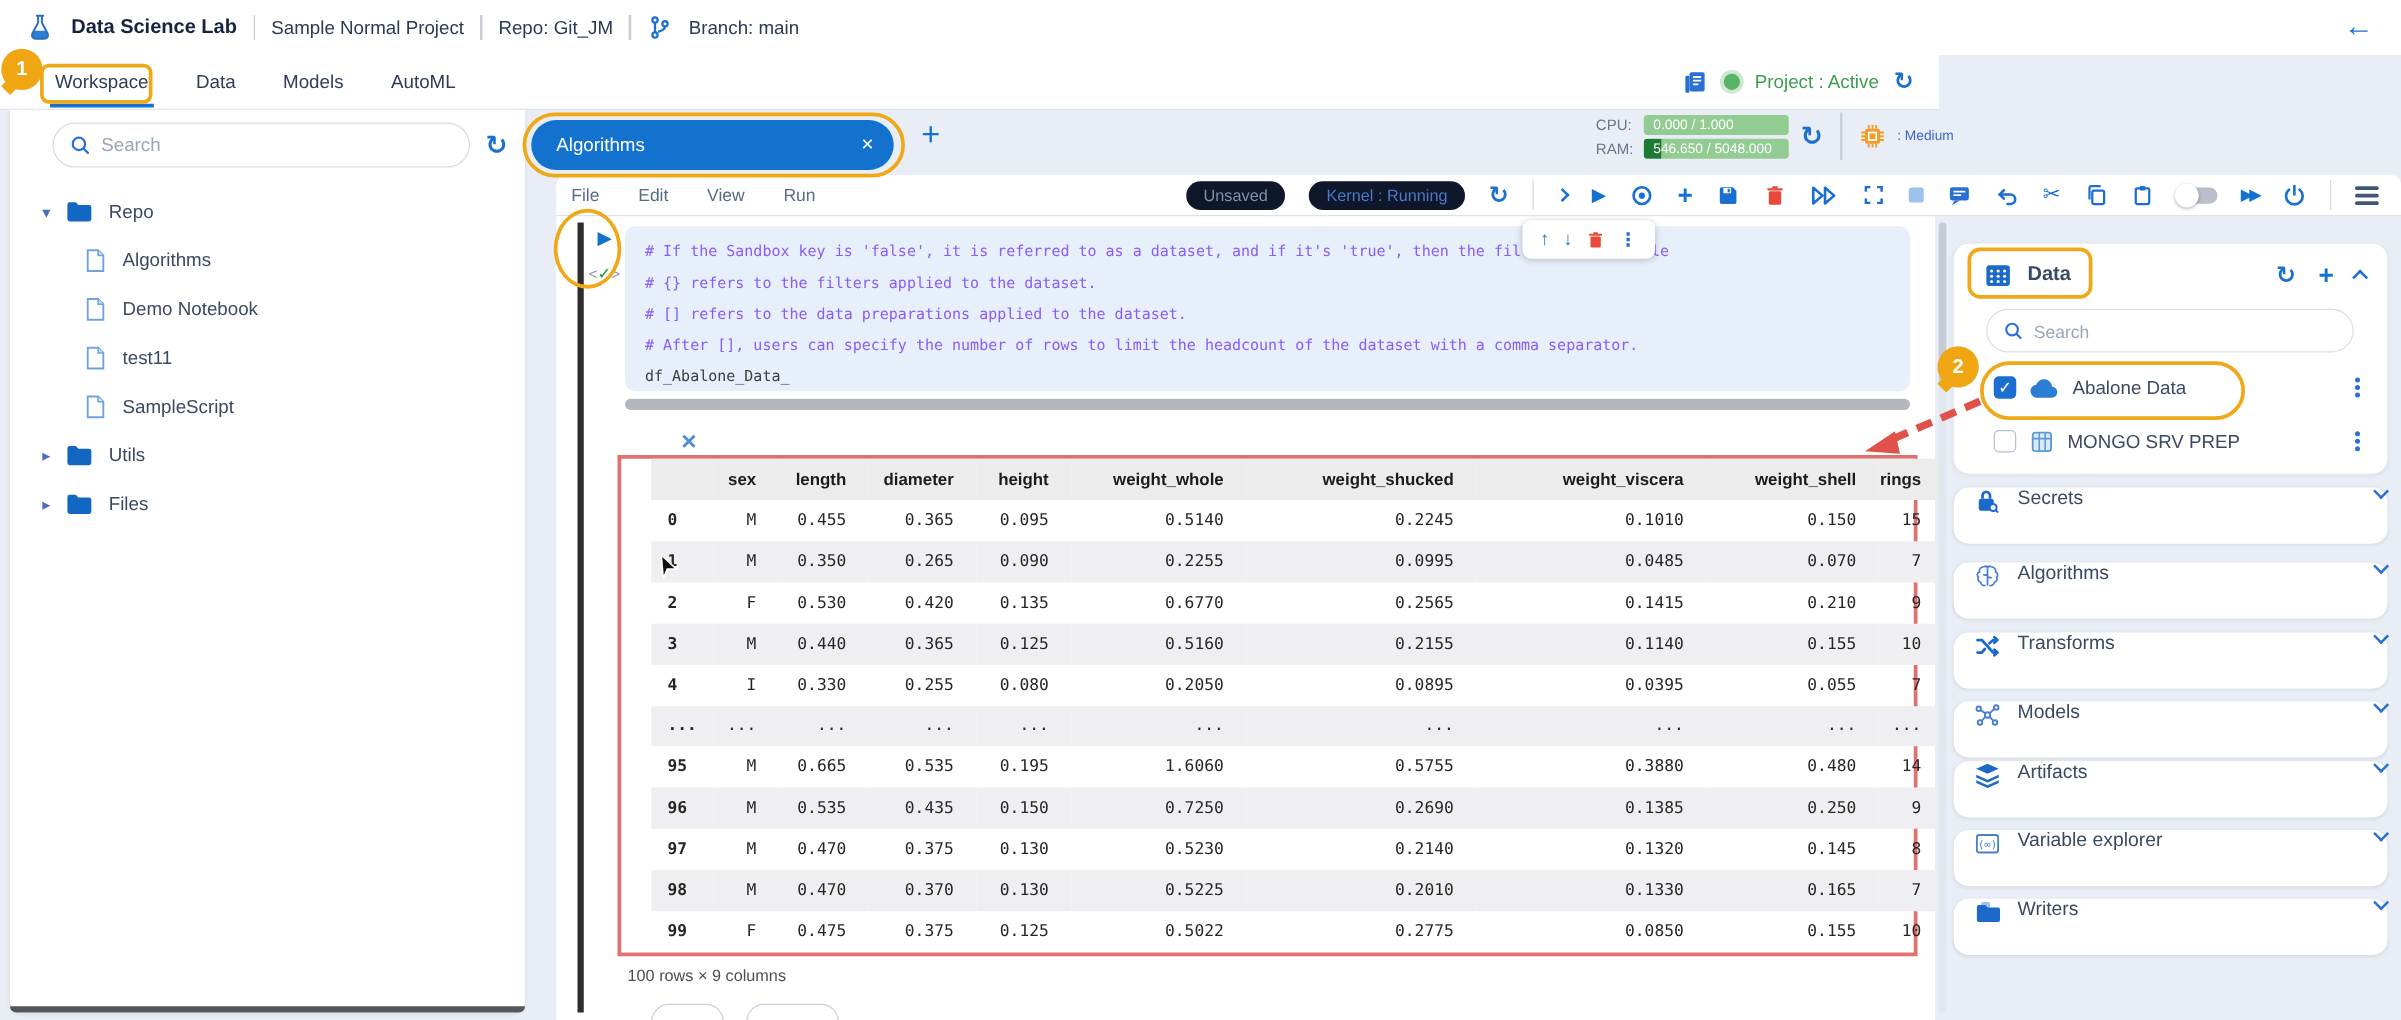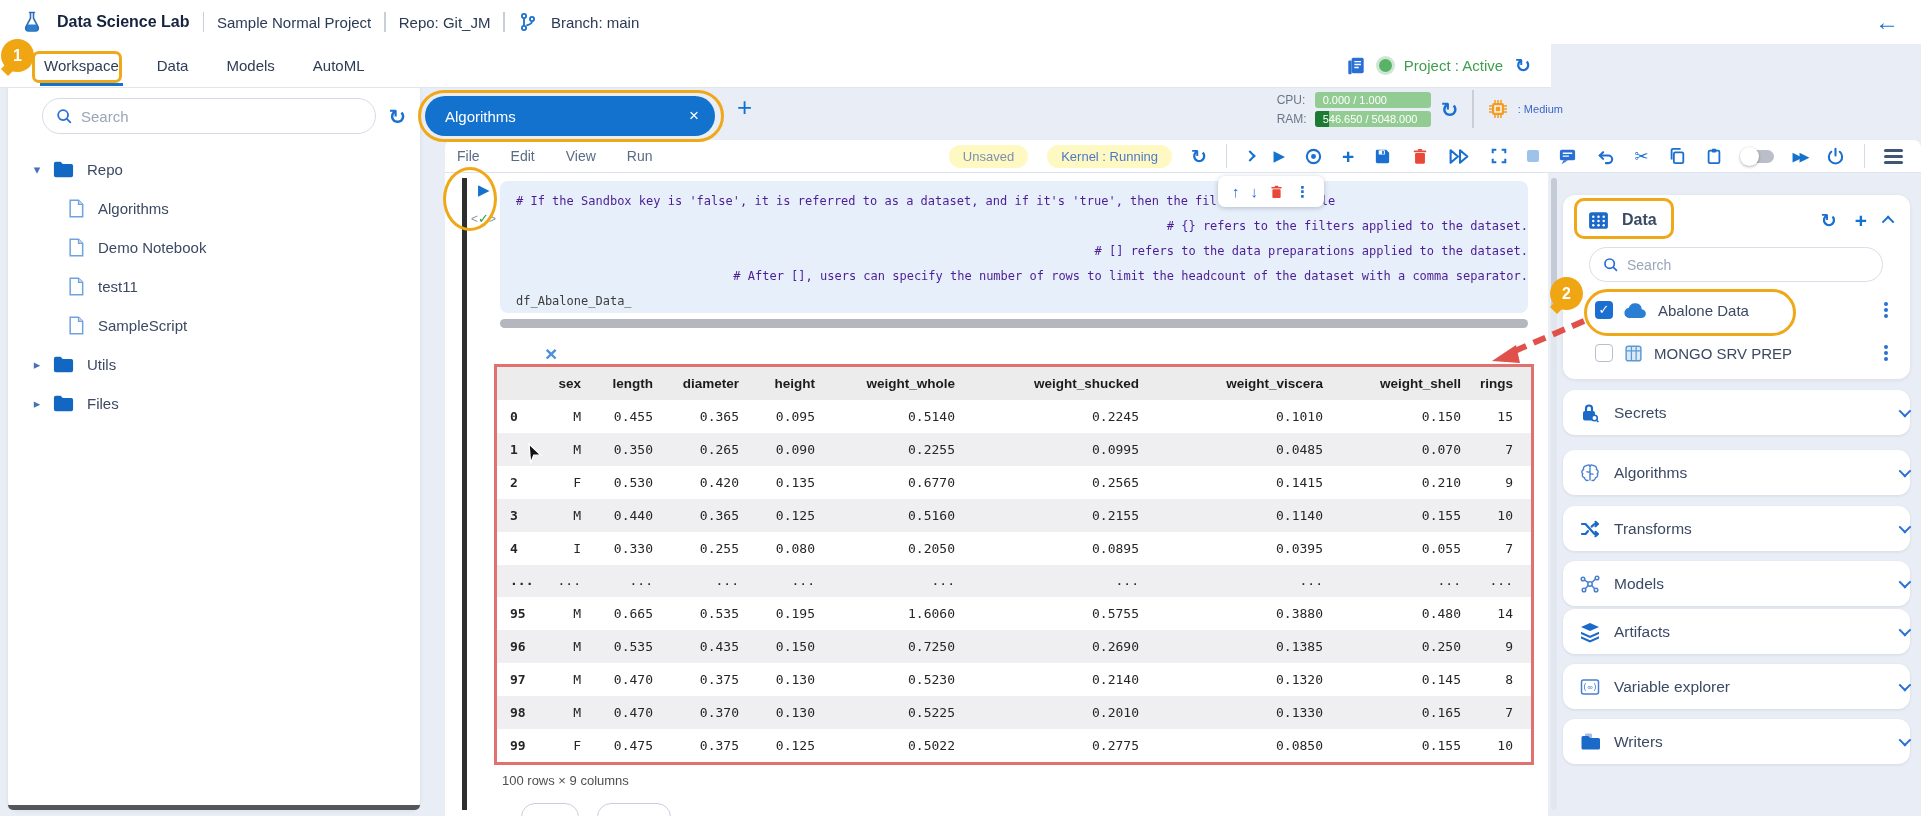--- a/index.html
+++ b/index.html
@@ -34,21 +34,21 @@
   .res-pill { width:116px; height:16px; border-radius:3px; background:#93cc93; color:#fff; font-size:11px; line-height:16px; padding-left:8px; position:relative; overflow:hidden; }
   .res-pill.ram::before { content:""; position:absolute; left:0; top:0; bottom:0; width:14px; background:#1d7a33; }
   .res-pill span { position:relative; }
   .res-divider { width:1.5px; height:38px; background:#c9cfda; margin:0 4px; }
   .tier-label { font-size:11px; color:#3a67c9; }
 
   
   .menubar { position:absolute; left:445px; top:140px; width:1476px; height:33px; background:#fff; border-bottom:1px solid #dde2ec; display:flex; align-items:center; padding-left:12px; z-index:2; border-radius:8px 8px 0 0; }
   .menu-item { font-size:14px; color:#5a6b85; margin-right:31px; cursor:pointer; }
   .mb-right { margin-left:auto; display:flex; align-items:center; gap:19px; margin-right:18px; }
-  .pill { background:#fef9c3; border-radius:14px; padding:4px 14px; font-size:13px; }
+  .pill { background:#0f172a; border-radius:14px; padding:4px 14px; font-size:13px; }
   .pill.unsaved { color:#8090ad; }
   .pill.kernel { color:#4e79c8; }
   .vline { width:1.5px; height:24px; background:#d4dae4; }
   .tb-ic { cursor:pointer; display:flex; align-items:center; }
   .chev-r { width:8px; height:8px; border-top:2.5px solid #1372ce; border-right:2.5px solid #1372ce; transform:rotate(45deg); }
   .play-glyph { color:#1372ce; font-size:15px; }
   .plus-glyph { color:#1372ce; font-size:21px; font-weight:bold; line-height:1; }
   .stop-sq { width:12px; height:12px; background:#9ec3ea; border-radius:2px; }
   .scissors-glyph { color:#1a6fd1; font-size:17px; }
   .dbl-play { color:#1372ce; font-size:13px; letter-spacing:-3px; }
@@ -70,30 +70,30 @@
   .tree-label { font-size:15px; color:#3c4962; margin-left:12px; }
   .side-bottom { position:absolute; left:0; right:0; bottom:0; height:5px; background:#55555a; border-radius:0 0 10px 10px; }
 
   
   .notebook { position:absolute; left:445px; top:173px; width:1103px; height:643px; background:#fff; z-index:1; }
   .gutter-line { position:absolute; left:17px; top:5px; width:5px; height:632px; background:#2e2e2e; }
   .run-glyph { position:absolute; left:33px; top:8px; color:#1372ce; font-size:15px; cursor:pointer; }
   .check-glyph { position:absolute; left:26px; top:38px; font-size:12px; color:#8a94a6; white-space:nowrap; }
   .check-glyph b { color:#2f9e44; font-size:13px; }
   .cell { position:absolute; left:55px; top:8px; width:1028px; height:132px; background:#e7effa; border-radius:8px; padding:8px 0 0 16px; font-family:"DejaVu Sans Mono",monospace; font-size:12px; line-height:25px; white-space:nowrap; overflow:hidden; }
-  .comment { color:#4c1d95;text-align:right; }
+  .comment { color:#8b5cf6; }
   .codetext { color:#3d3d3d; }
   .l1gap { display:inline-block; width:104px; }
   .cell-toolbar { position:absolute; left:773px; top:3px; width:106px; height:31px; background:#fff; border-radius:7px; box-shadow:0 1px 5px rgba(20,30,60,.25); display:flex; align-items:center; justify-content:center; gap:11px; z-index:3; }
   .ct-arrow { color:#2a6fd6; font-size:15px; font-weight:bold; cursor:pointer; }
   .ct-dots { color:#2a6fd6; font-size:15px; font-weight:bold; cursor:pointer; }
   .cell-scrollbar { position:absolute; left:55px; top:146px; width:1028px; height:9px; background:#b4b7bd; border-radius:5px; cursor:pointer; }
   .out-close { position:absolute; left:100px; top:170px; color:#4a90d9; font-size:21px; font-weight:bold; line-height:1; cursor:pointer; }
   .table-annot { position:absolute; left:49px; top:191px; width:1040px; height:401px; border:3px solid #e0716e; }
-  .out-table { width:100%; height:100%; border-collapse:collapse; table-layout:fixed; }
+  .out-table { width:100%; height:100%; border-collapse:collapse; table-layout:fixed;margin-left:24px; }
   .out-table th { background:#ececec; font-family:"Liberation Sans","DejaVu Sans",sans-serif; font-size:13.5px; font-weight:600; color:#1c1c1c; text-align:right; padding-right:18px; height:33px; }
   .out-table td { font-family:"DejaVu Sans Mono",monospace; font-size:13px; color:#262626; text-align:right; padding-right:18px; height:32px; }
   .out-table th.idx, .out-table td.idx { text-align:left; padding-left:13px; font-weight:bold; }
   .out-table td.idx { font-family:"DejaVu Sans Mono",monospace; font-weight:bold; }
   .out-table tbody tr:nth-child(even) { background:#efeff1; }
   .out-footer { position:absolute; left:57px; top:600px; font-size:13px; color:#4f4f4f; }
   .stub-btn { position:absolute; top:630px; height:28px; border:1.5px solid #c8cedd; border-radius:14px; background:#fff; }
   .cursor-arrow { position:absolute; left:80px; top:270px; z-index:6; }
 
   
@@ -109,21 +109,21 @@
   .chev-up { width:9px; height:9px; border-top:2.5px solid #1a6fd1; border-left:2.5px solid #1a6fd1; transform:rotate(45deg) translateY(2px); cursor:pointer; }
   .dc-search { position:absolute; left:26px; top:52px; width:294px; height:35px; border:1px solid #d9dee8; border-radius:18px; display:flex; align-items:center; padding:0 12px; gap:8px; }
   .dc-search input { border:none; outline:none; font-size:14px; width:100%; background:transparent; color:#3c4962; }
   .dc-search input::placeholder { color:#9aa5b8; }
   .ds-row { position:absolute; left:0; width:100%; height:38px; display:flex; align-items:center; padding-left:32px; gap:10px; }
   .ds-label { font-size:15px; color:#3c4962; }
   .checkbox { width:18px; height:18px; border-radius:4px; flex:0 0 18px; cursor:pointer; }
   .checkbox.checked { background:#1a6fd0; color:#fff; font-size:13px; line-height:18px; text-align:center; }
   .checkbox.unchecked { background:#fff; border:1.5px solid #b6bfce; }
   .kebab { margin-left:auto; margin-right:22px; width:4px; height:4px; border-radius:50%; background:#2a6fd6; box-shadow:0 -6px 0 #2a6fd6, 0 6px 0 #2a6fd6; cursor:pointer; }
-  .sec-card { position:absolute; left:0; width:347px; height:45px; background:#fff; border-radius:12px; box-shadow:0 1px 3px rgba(20,30,60,.09); display:flex; align-items:center; padding:0 2px 0 16px; gap:13px; cursor:pointer; }
+  .sec-card { position:absolute; left:0; width:347px; height:45px; background:#fff; border-radius:12px; box-shadow:0 1px 3px rgba(20,30,60,.09); display:flex; padding:0 2px 0 16px; gap:13px; cursor:pointer; }
   .sec-label { font-size:15.5px; color:#3b4a63; }
   .chev-dn { margin-left:auto; width:9px; height:9px; border-right:2.5px solid #2a6fd6; border-bottom:2.5px solid #2a6fd6; transform:rotate(45deg) translateY(-2px); }
 
   
   .ann-box { position:absolute; border:3px solid #efa818; pointer-events:none; z-index:8; }
   .ann-badge { position:absolute; width:33px; height:33px; border-radius:50%; background:#f0a513; color:#fff; font-size:16px; font-weight:bold; display:flex; align-items:center; justify-content:center; z-index:9; }
   .ann-badge::after { content:""; position:absolute; left:2px; bottom:-2px; width:10px; height:10px; background:#f0a513; transform:rotate(45deg); z-index:-1; }
   .ws-box { left:32px; top:51px; width:90px; height:32px; border-radius:7px; }
   .tab-box { left:418px; top:90px; width:306px; height:52px; border-radius:26px; }
   .gutter-ring { left:443px; top:167px; width:54px; height:64px; border-radius:50%; }

